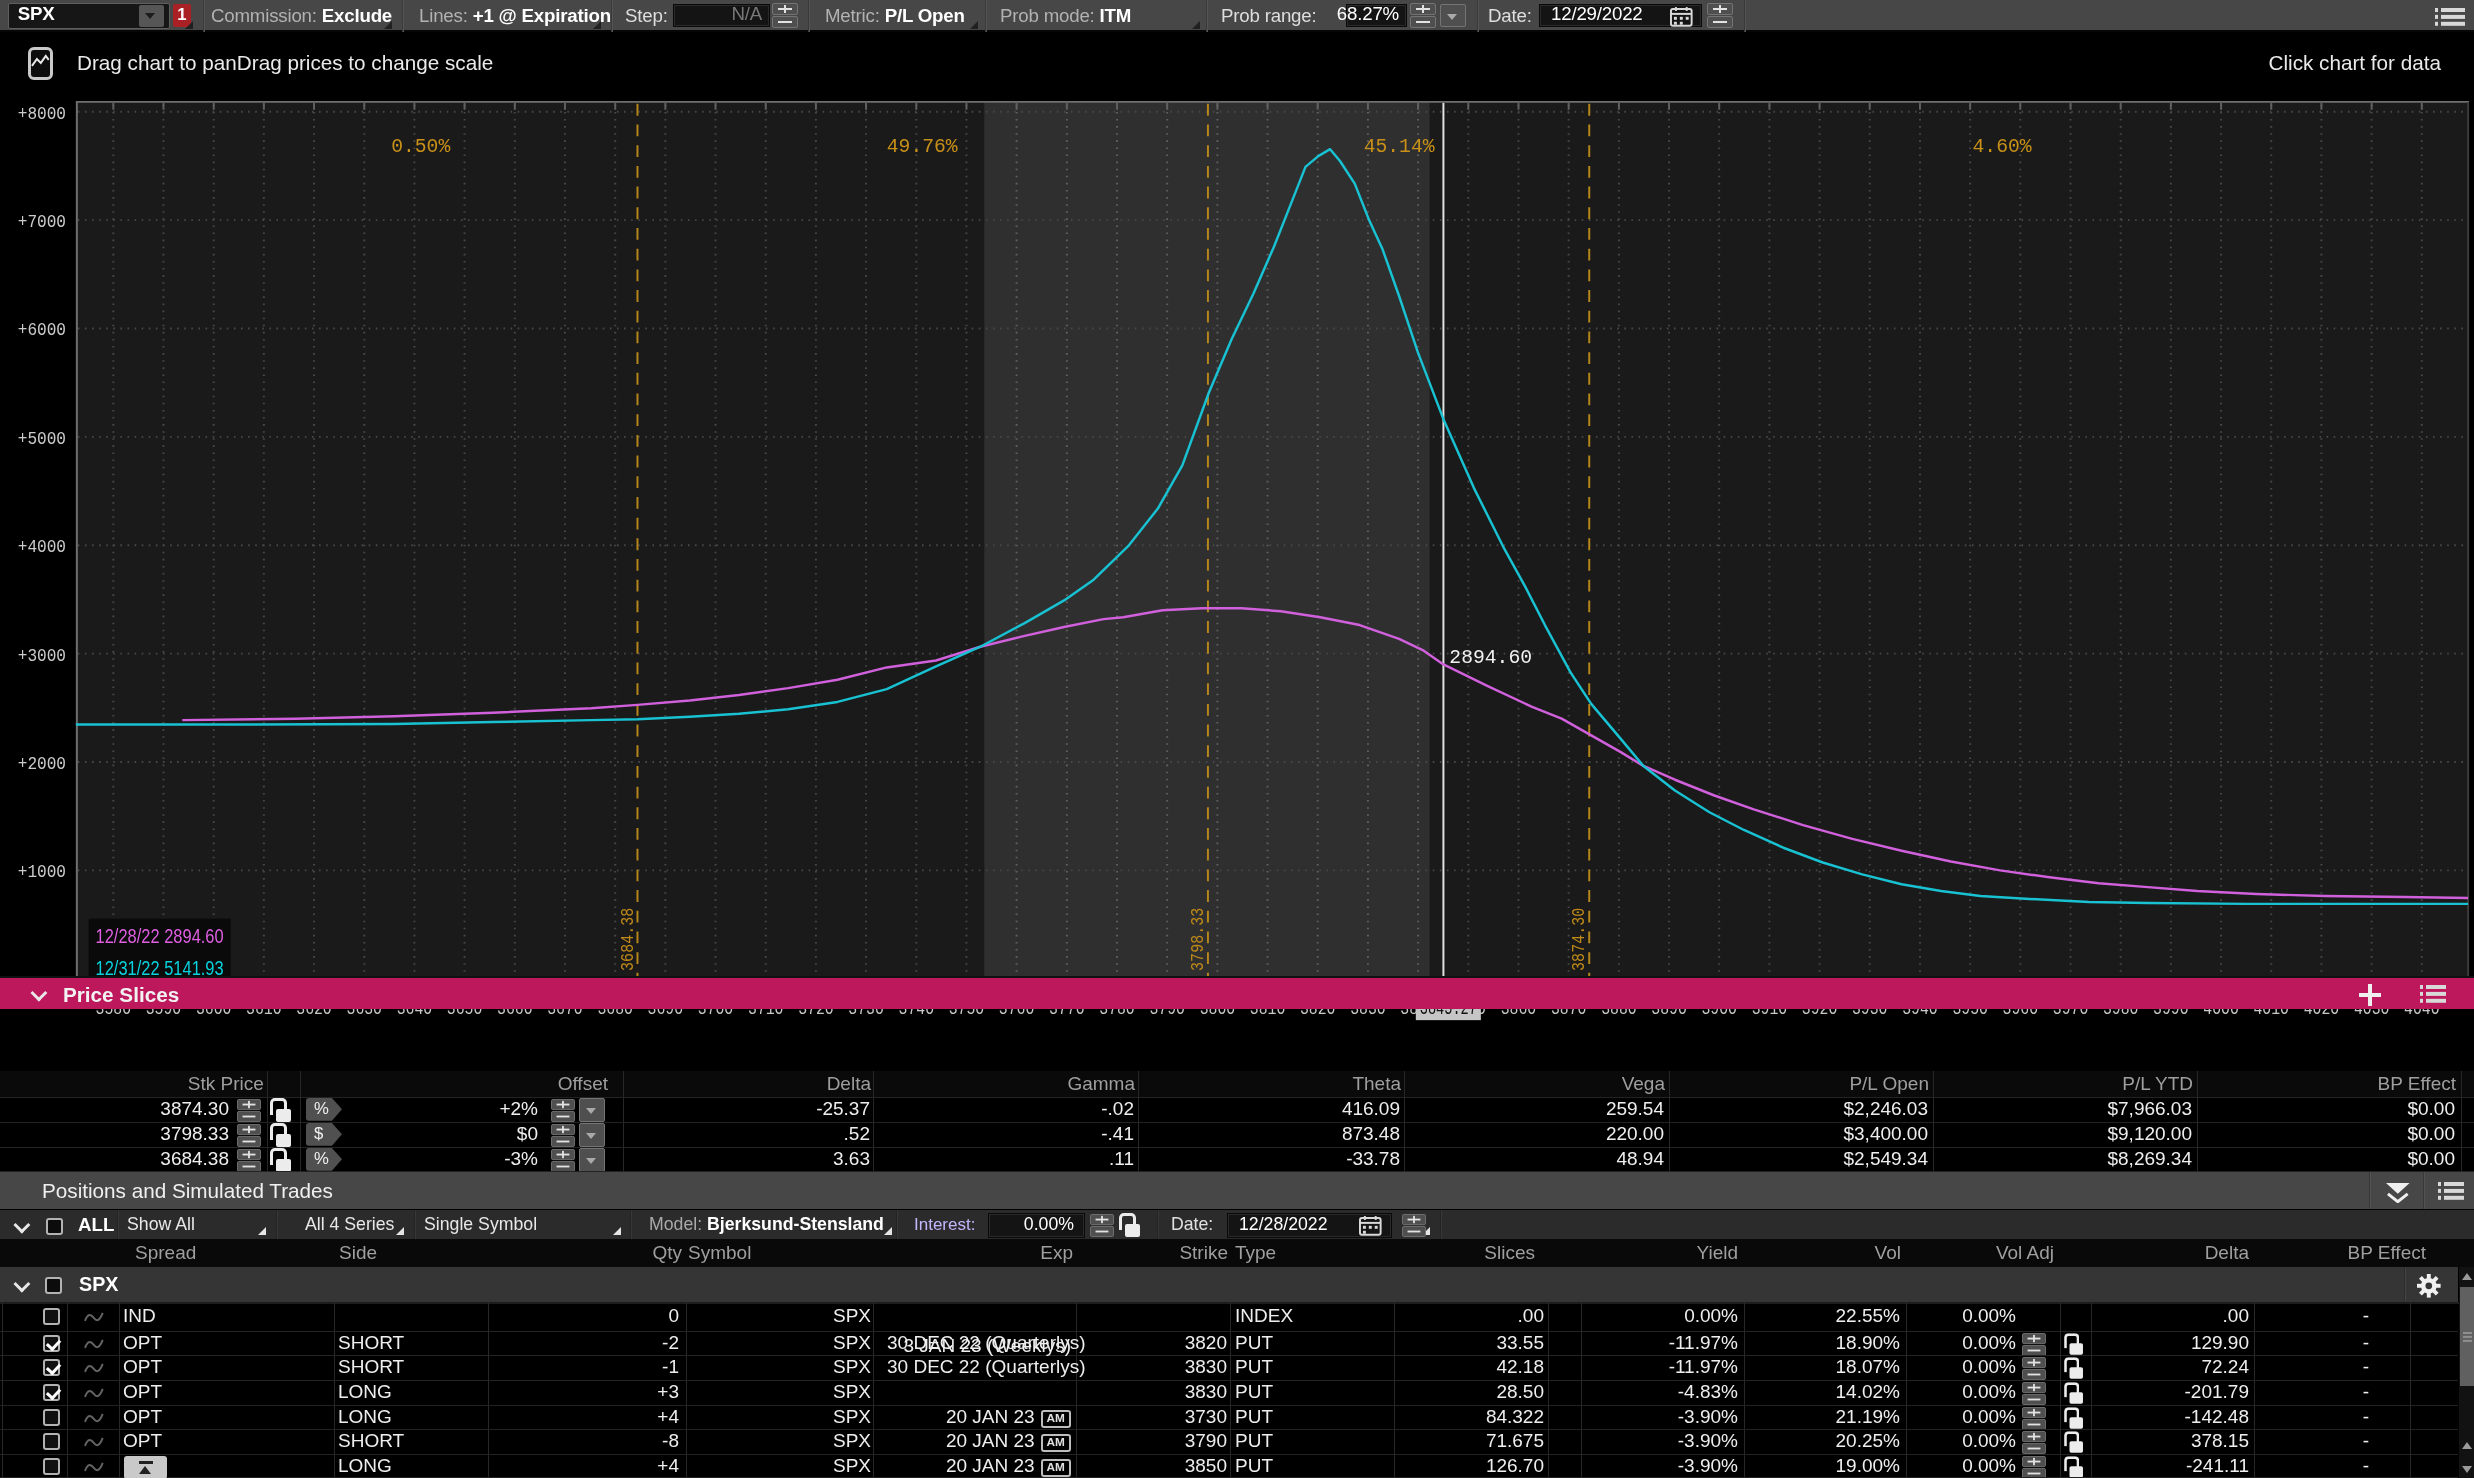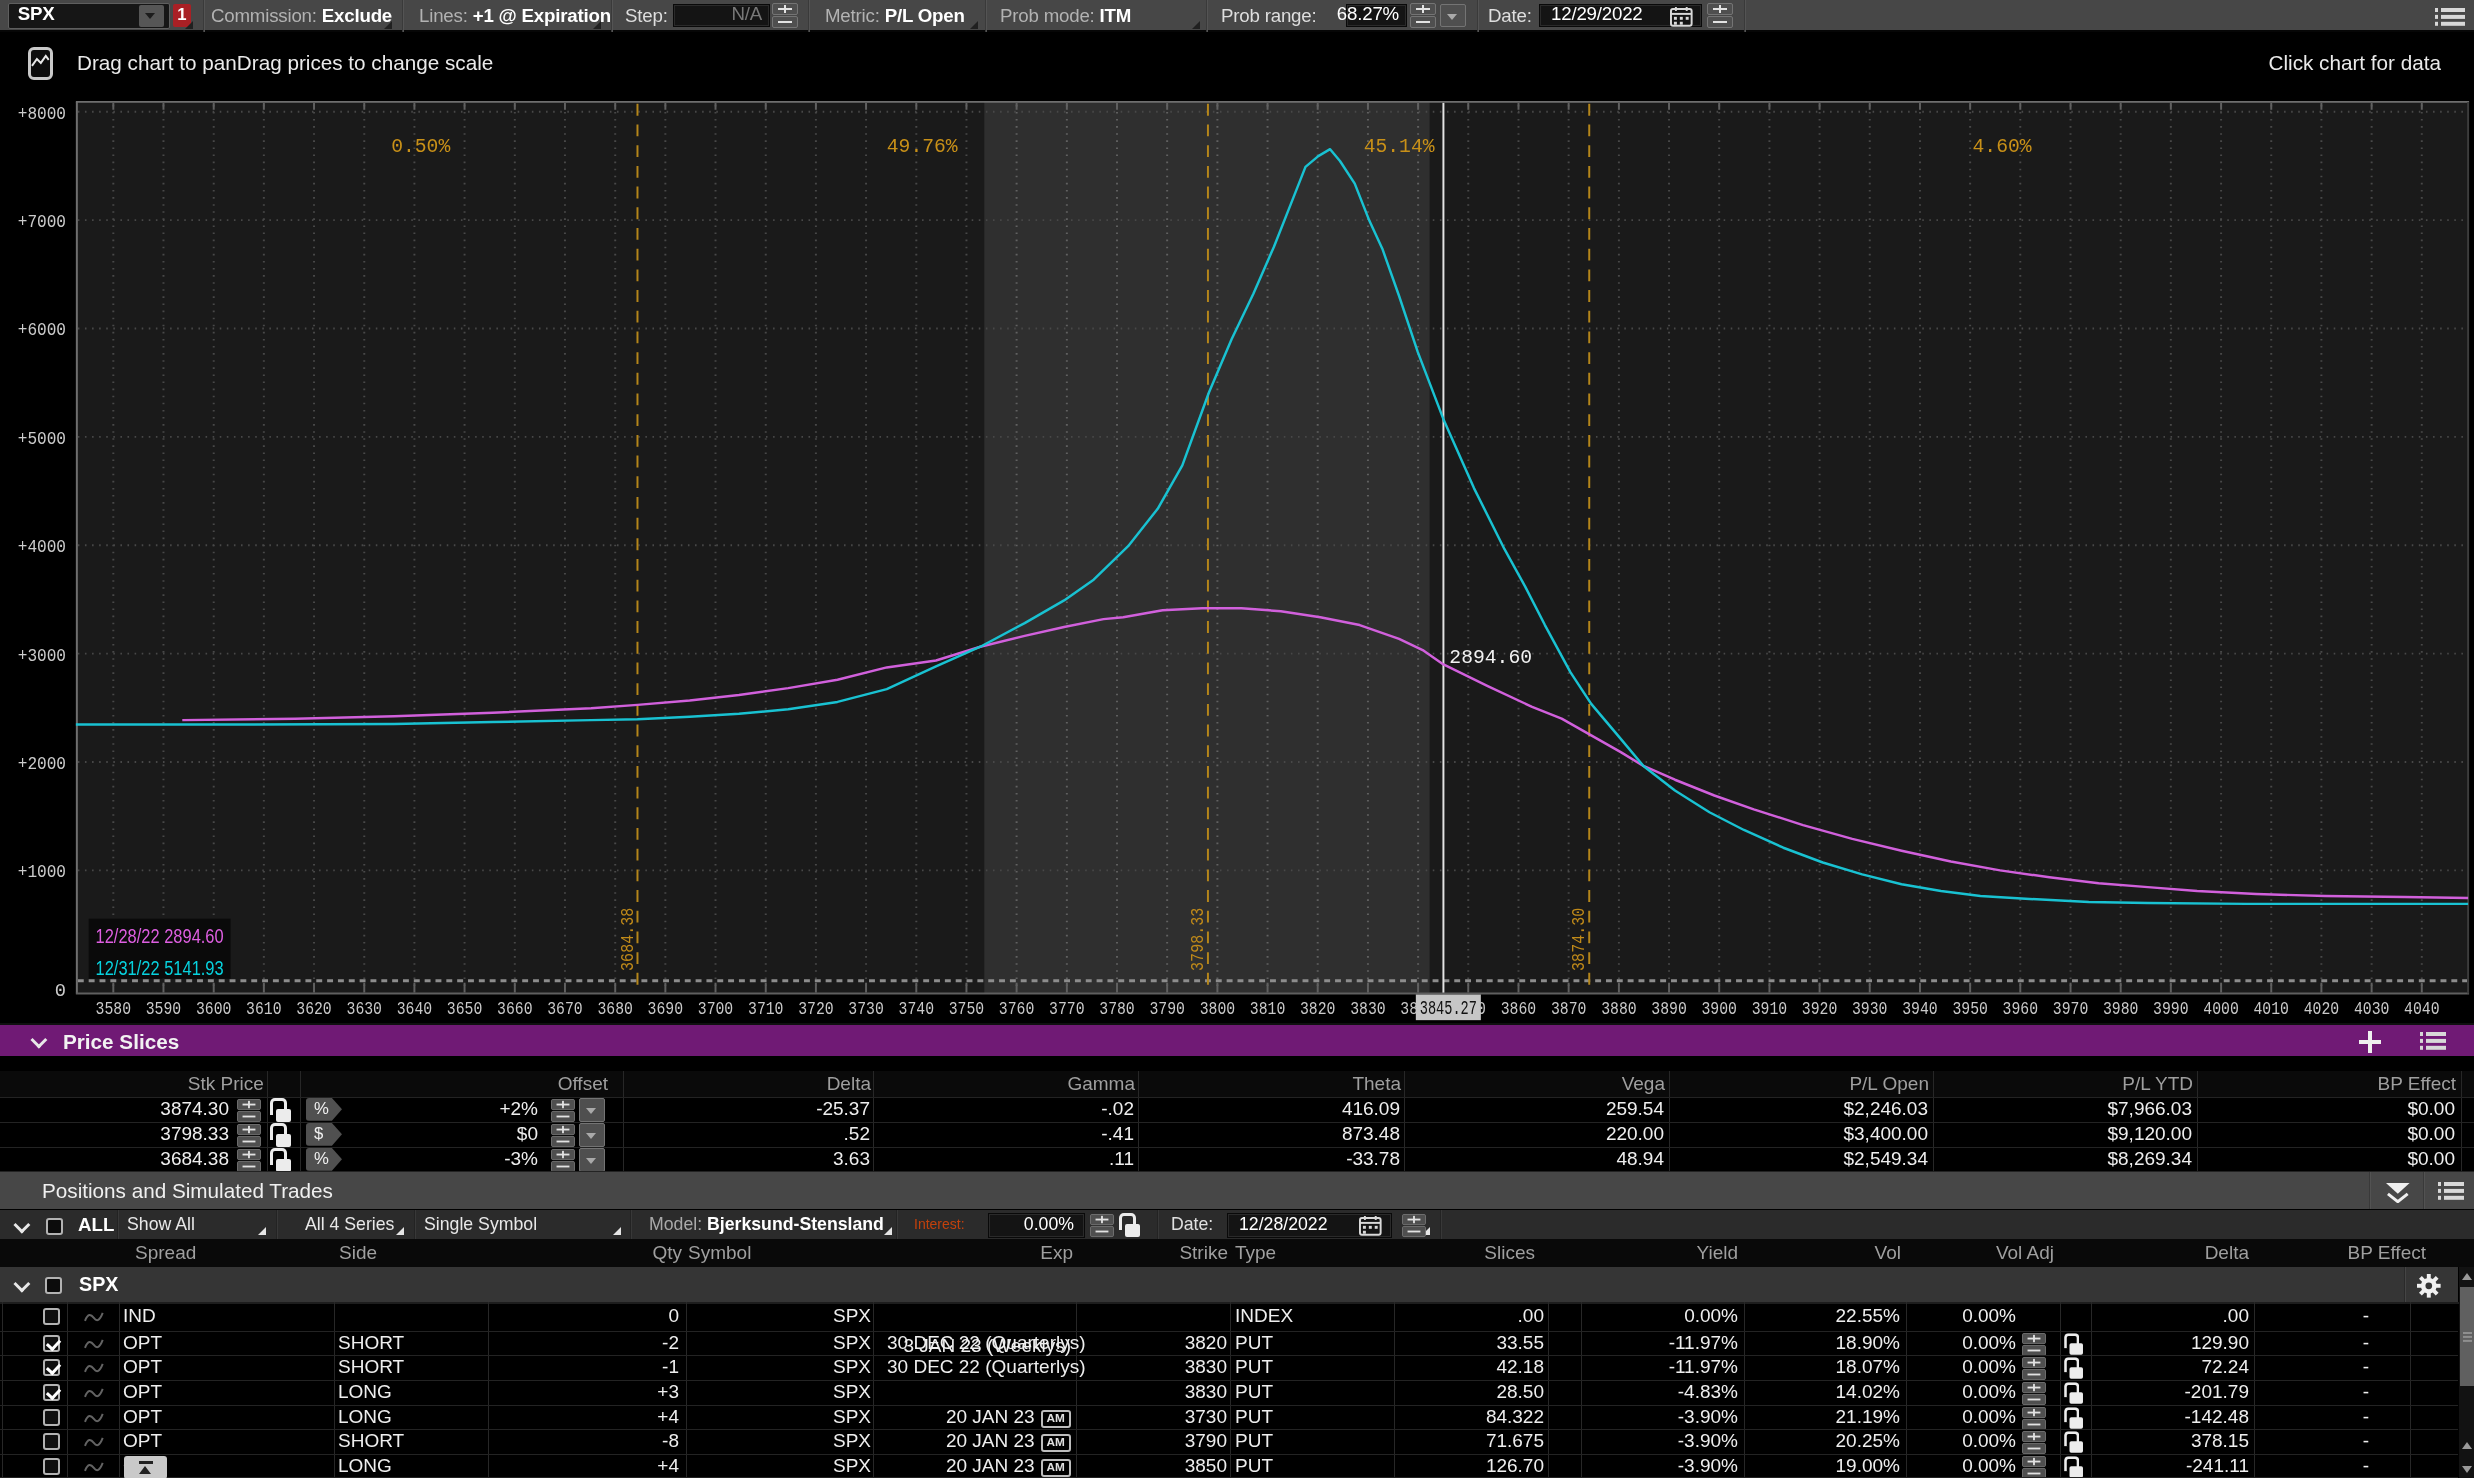--- a/index.html
+++ b/index.html
@@ -320,21 +320,21 @@
 <text x="936" y="154" fill="#c89018" font-size="20" text-anchor="middle" font-family="Liberation Mono,monospace">49.76%</text>
 <text x="1420" y="154" fill="#c89018" font-size="20" text-anchor="middle" font-family="Liberation Mono,monospace">45.14%</text>
 <text x="2032" y="154" fill="#c89018" font-size="20" text-anchor="middle" font-family="Liberation Mono,monospace">4.60%</text>
 <text x="1471" y="673" fill="#f2f2f2" font-size="20" font-family="Liberation Mono,monospace">2894.60</text>
 <rect x="90" y="932" width="144" height="61" fill="#0a0a0a"></rect>
 <text x="97" y="957" fill="#df5fe2" font-size="21" textLength="130" lengthAdjust="spacingAndGlyphs">12/28/22 2894.60</text>
 <text x="97" y="989" fill="#07d2de" font-size="21" textLength="130" lengthAdjust="spacingAndGlyphs">12/31/22 5141.93</text>
 <rect x="1437" y="1009" width="66" height="26" fill="#c6c6c6"></rect>
 <text x="1470" y="1029" fill="#111" font-size="20" text-anchor="middle" font-family="Liberation Mono,monospace" textLength="58" lengthAdjust="spacingAndGlyphs">3845.27</text>
 </svg>
-<div class="a" style="left:0;top:1023px;width:2475px;height:33px;background:#701a75;border-top:2px solid #101010">
+<div class="a" style="left:0;top:976px;width:2475px;height:33px;background:#be185d;border-top:2px solid #101010">
 <div class="a chev" style="left:32.5px;top:8.9px"></div>
 <div class="a" style="left:63px;top:0;font-size:20.7px;font-weight:bold;color:#f2f2f2;line-height:33px">Price Slices</div>
 <div class="a" style="left:2359px;top:14.8px;width:21.7px;height:3.9px;background:#efefef"></div>
 <div class="a" style="left:2368px;top:5.9px;width:3.9px;height:21.7px;background:#efefef"></div>
 <div class="a" style="left:2426px;top:6.9px;width:19.7px;height:3.9px;background:#d8d8d8;box-shadow:0 6.9px 0 #d8d8d8,0 13.8px 0 #d8d8d8"></div>
 <div class="a" style="left:2420px;top:6.9px;width:3px;height:3.9px;background:#d8d8d8;box-shadow:0 6.9px 0 #d8d8d8,0 13.8px 0 #d8d8d8"></div>
 </div>
 <div class="a" style="left:0;top:1071px;width:2475px;height:26.6px;background:#0a0a0a"></div>
 <div class="cell rgt hd" style="left:7.9px;top:1072px;width:256px">Stk Price</div>
 <div class="cell rgt hd" style="left:352px;top:1072px;width:256px">Offset</div>
@@ -443,21 +443,21 @@
 <div class="a" style="left:1440px;top:1210px;width:2px;height:29.6px;background:#232323;border-right:1px solid #383838"></div>
 <div class="a" style="left:127px;top:1210px;font-size:17.7px;color:#e8e8e8;line-height:29.6px">Show All</div>
 <div class="a" style="left:305px;top:1210px;font-size:17.7px;color:#e8e8e8;line-height:29.6px">All 4 Series</div>
 <div class="a" style="left:424px;top:1210px;font-size:17.7px;color:#e8e8e8;line-height:29.6px">Single Symbol</div>
 <div class="a crw" style="left:258px;top:1227px"></div>
 <div class="a crw" style="left:396px;top:1227px"></div>
 <div class="a crw" style="left:613px;top:1227px"></div>
 <div class="a crw" style="left:884px;top:1227px"></div>
 <div class="a crw" style="left:1422px;top:1227px"></div>
 <div class="a" style="left:649px;top:1210px;font-size:17.7px;color:#a9a9a9;line-height:29.6px">Model: <b style="color:#fff">Bjerksund-Stensland</b></div>
-<div class="a" style="left:914px;top:1210px;font-size:14px;color:#c2410c;line-height:29.6px">Interest:</div>
+<div class="a" style="left:914px;top:1210px;font-size:17px;color:#c4b5fd;line-height:29.6px">Interest:</div>
 <div class="a inp" style="left:988px;top:1213px;width:97px;height:24.6px"></div>
 <div class="a" style="left:985px;top:1210px;width:89px;text-align:right;font-size:17.7px;color:#fff;line-height:29.6px">0.00%</div>
 <div class="a spin" style="left:1089px;top:1213px;transform:scale(.92)">
     <i class="t"></i>
     <i class="b"></i>
   </div>
 <div class="a lock" style="left:1119px;top:1213px"></div>
 <div class="a" style="left:1171px;top:1210px;font-size:17.7px;color:#e0e0e0;line-height:29.6px">Date:</div>
 <div class="a inp" style="left:1227px;top:1213px;width:165px;height:24.6px"></div>
 <div class="a" style="left:1239px;top:1210px;font-size:17.7px;color:#fff;line-height:29.6px">12/28/2022</div>

